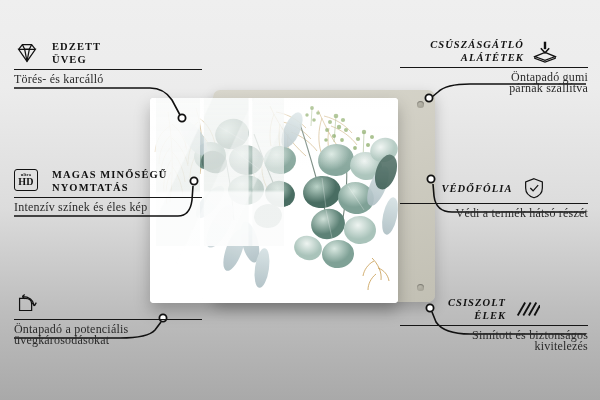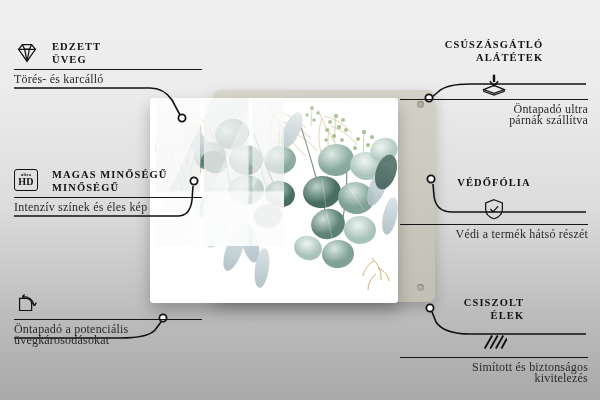--- a/index.html
+++ b/index.html
@@ -62,21 +62,21 @@
   .feat .head { display: flex; align-items: center; gap: 8px; }
   .feat .ttl { font-size: 10.5px; letter-spacing: 1.1px; color: #111; line-height: 13px; font-weight: 700; }
   .feat .rule { height: 1px; background: #161616; margin-top: 3px; }
   .feat .sub { font-size: 12px; color: #2a2a2a; line-height: 11px; margin-top: 4px; letter-spacing: .2px; }
   .ico { flex: 0 0 auto; width: 26px; height: 24px; color: #111; }
   .ico svg { display: block; width: 100%; height: 100%; }
 
   .left  { left: 14px; text-align: left; }
   .left .head { flex-direction: row; gap: 12px; }
   .right { right: 12px; text-align: right; }
-  .right .head { flex-direction: column; justify-content: center; }
+  .right .head { flex-direction: row; justify-content: center; font-style: italic; }
 
   .f-l1 { top: 40px; }
   .f-l2 { top: 168px; }
   .f-l3 { top: 292px; }
   .f-r1 { top: 38px; }
   .f-r2 { top: 176px; }
   .f-r3 { top: 296px; }
 
   .hd-badge {
     width: 24px; height: 22px; border: 1.4px solid #111; border-radius: 3px;
@@ -301,21 +301,21 @@
   <div class="feat left f-l2">
     <div class="head">
       <span class="ico">
         <span class="hd-badge">
           <span class="u">ultra</span>
           <span class="d">HD</span>
         </span>
       </span>
       <span class="ttl">
         <span>MAGAS MINŐSÉGŰ</span><br>
-        <span>MINŐSÉGŰ</span>
+        <span>NYOMTATÁS</span>
       </span>
     </div>
     <div class="rule"></div>
     <div class="sub">Intenzív színek és éles kép</div>
   </div>
 
   <div class="feat left f-l3">
     <div class="head">
       <span class="ico">
         <svg viewBox="0 0 28 24" fill="none" stroke="currentColor" stroke-width="1.3">
@@ -343,21 +343,21 @@
         <svg viewBox="0 0 28 24" fill="none" stroke="currentColor" stroke-width="1.3">
           <path d="M14 2 V10" stroke-width="2.6"></path>
           <path d="M9.5 9 L14 14 L18.5 9" stroke-width="1.6"></path>
           <path d="M14 13.5 L25 18 L14 22 L3 18 Z"></path>
           <path d="M3 18 V20 L14 24 L25 20 V18"></path>
         </svg>
       </span>
     </div>
     <div class="rule"></div>
     <div class="sub">
-      <span>Öntapadó ultra</span><br>
+      <span>Öntapadó gumi</span><br>
       <span>párnák szállítva</span>
     </div>
   </div>
 
   <div class="feat right f-r2">
     <div class="head">
       <span class="ttl">
         <span>VÉDŐFÓLIA</span>
       </span>
       <span class="ico">

